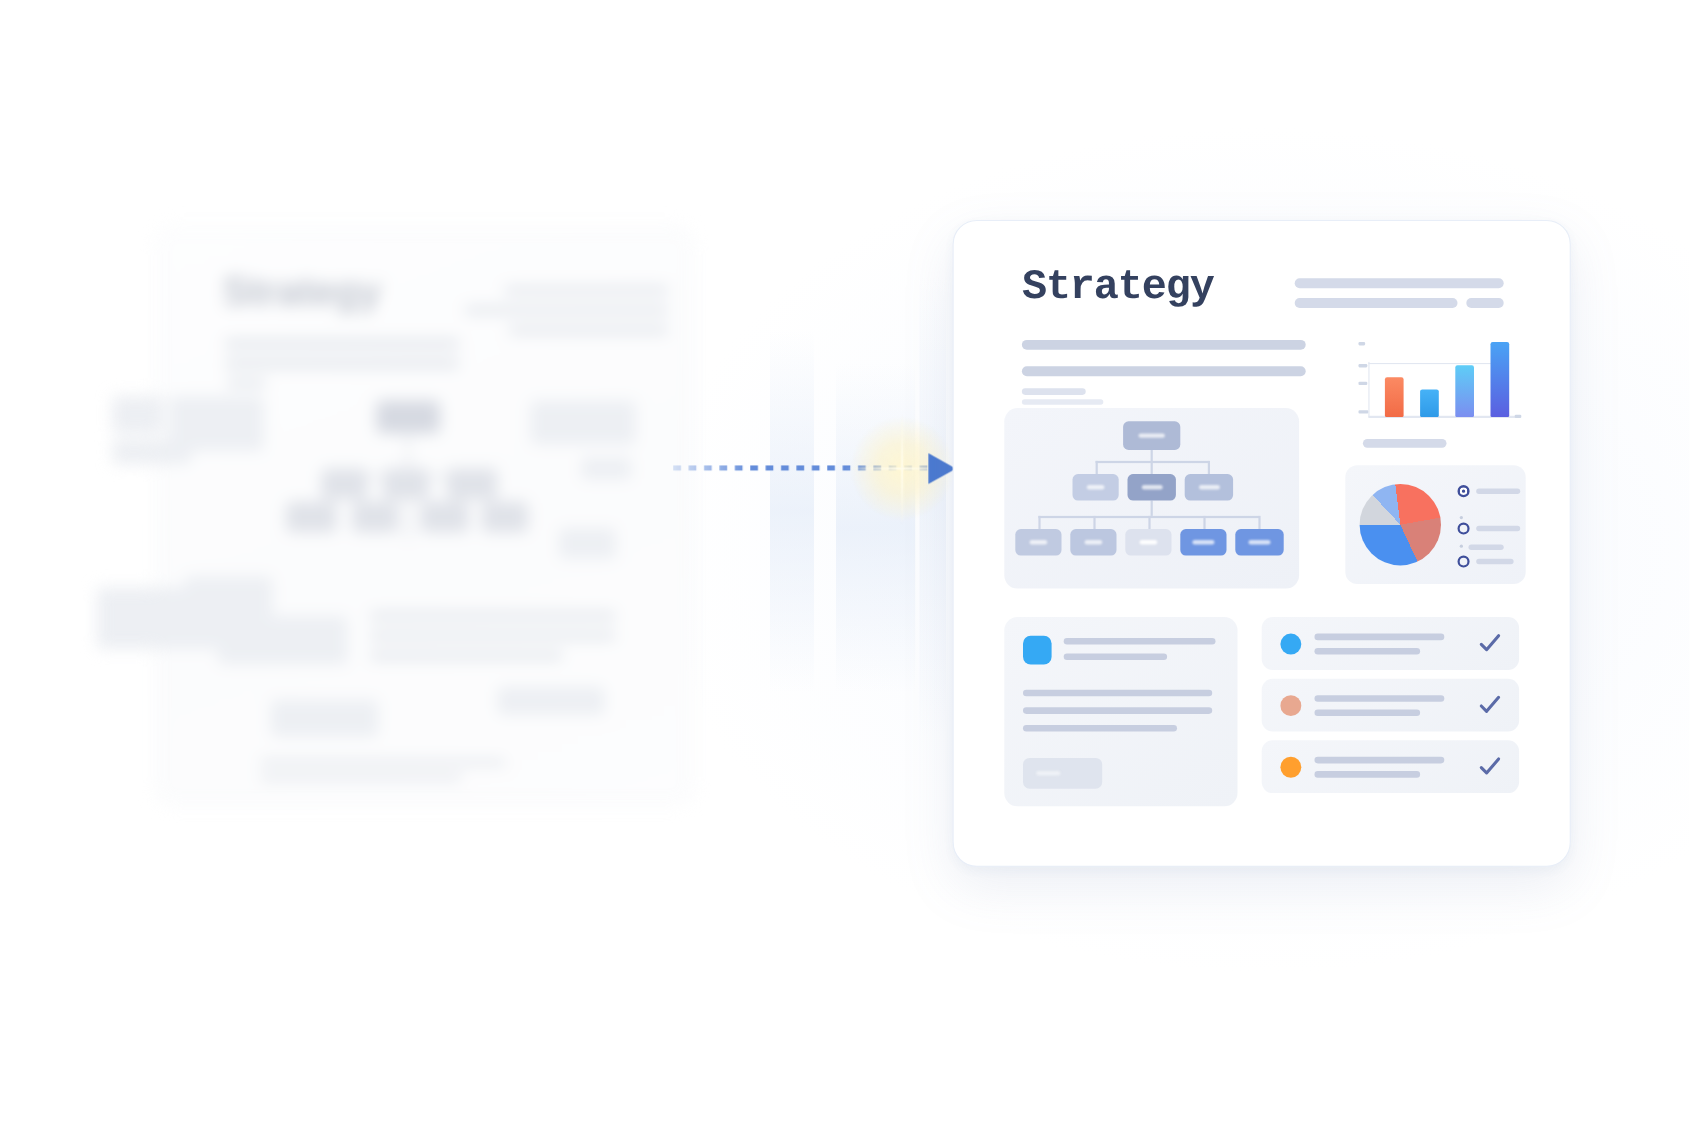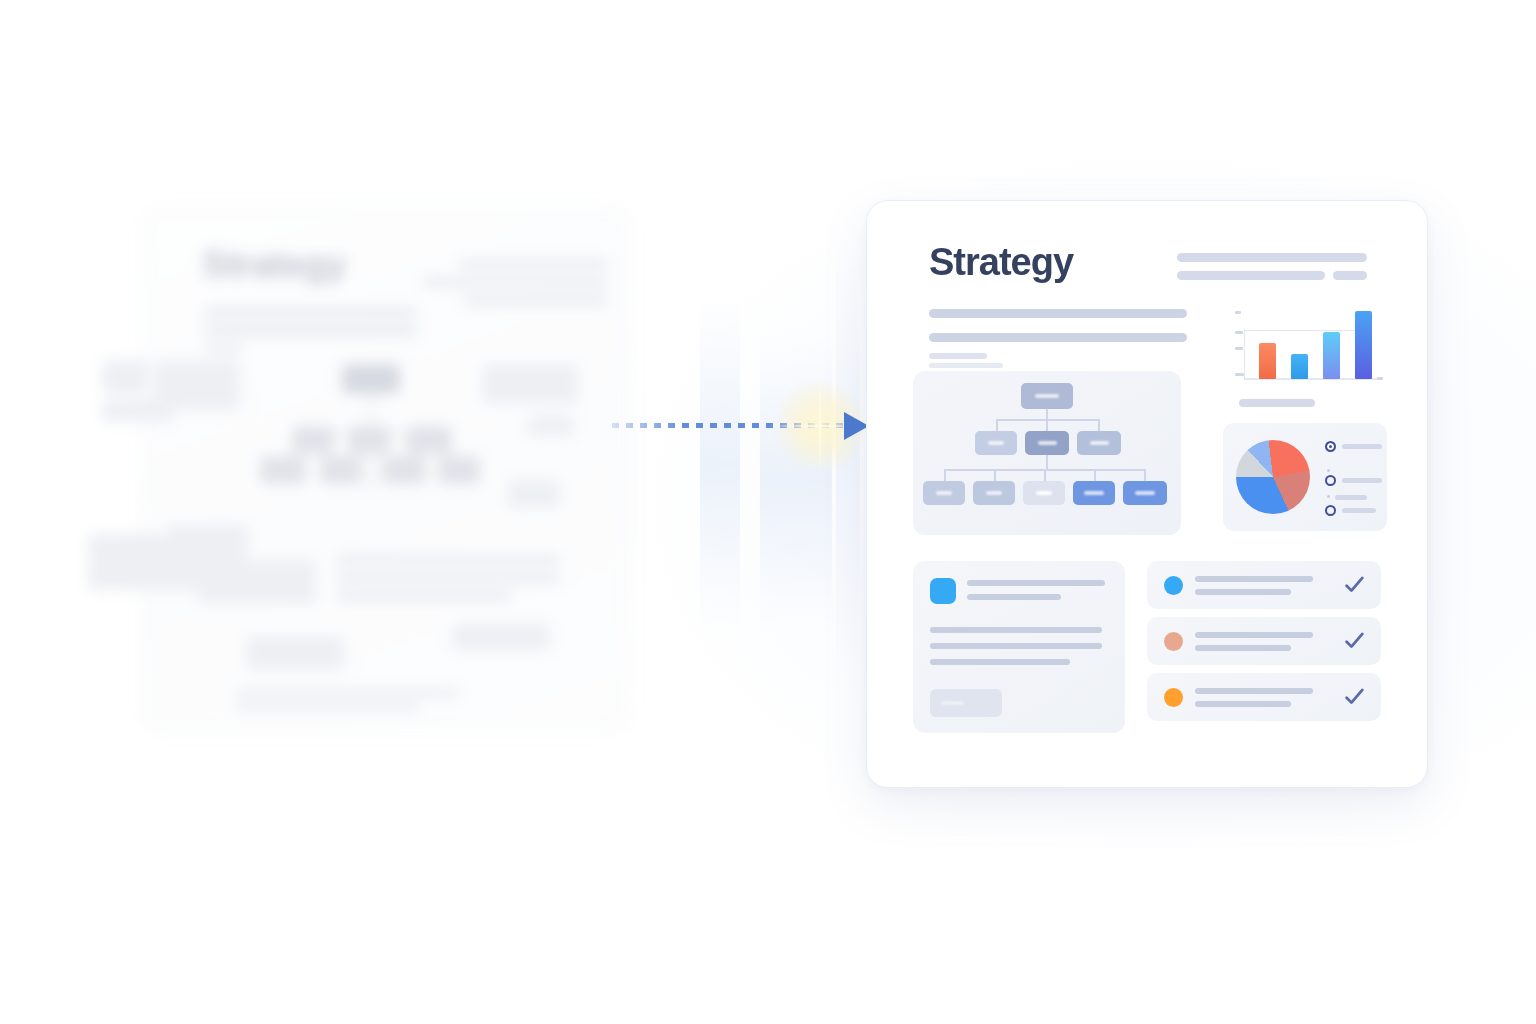--- a/index.html
+++ b/index.html
@@ -79,20 +79,21 @@
   .ghost-col { position: absolute; background: linear-gradient(to bottom, rgba(226,235,248,0), rgba(222,232,247,0.55), rgba(226,235,248,0)); }
 
   
   .after-card {
     position: absolute; left: 866px; top: 200px;
     width: 562px; height: 588px;
     background: #ffffff;
     border: 1px solid #e8eef8;
     border-radius: 22px;
     box-shadow: 0 18px 46px rgba(120,140,180,0.13), 0 3px 10px rgba(130,150,190,0.07);
+    font-family: Liberation Mono, monospace;
   }
 
   .doc-title {
     position: absolute; left: 62px; top: 42px;
     font-size: 38px; font-weight: 700; color: #34415f;
     letter-spacing: -1px; line-height: 1;
   }
 
   .sk { position: absolute; background: #ccd3e3; border-radius: 5px; height: 9px; }
   .sk.soft { background: #d4dae9; }

